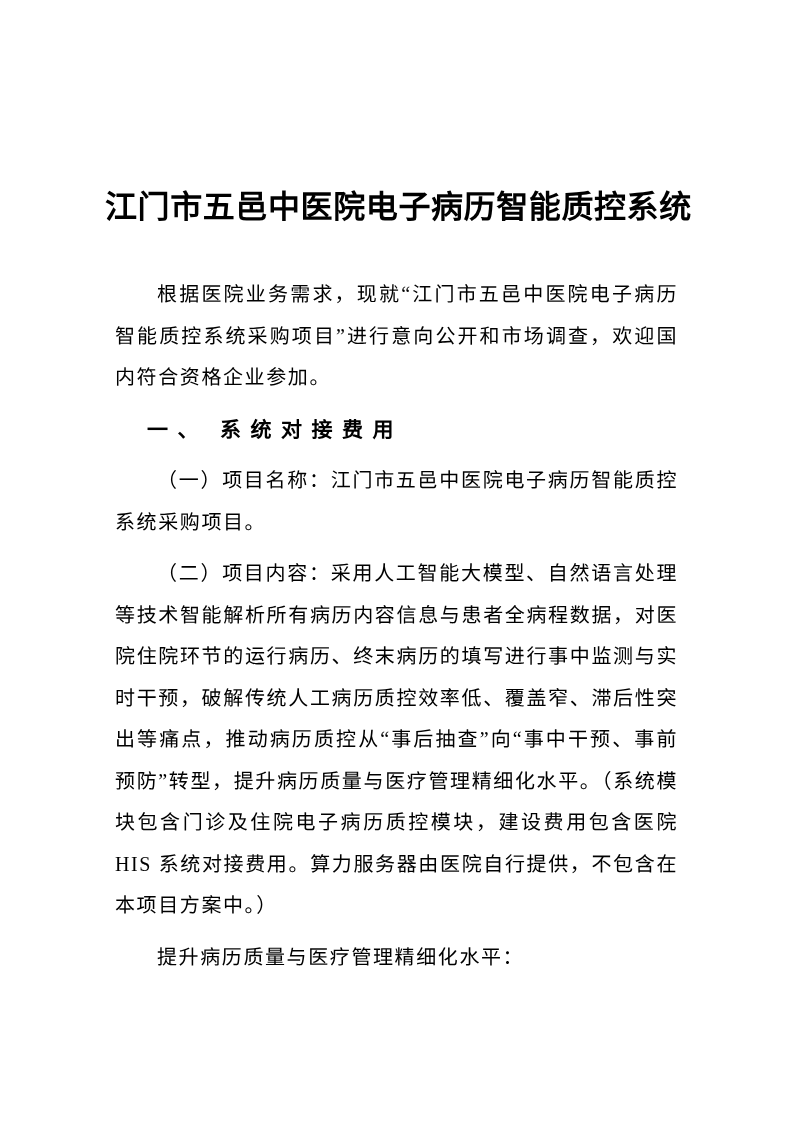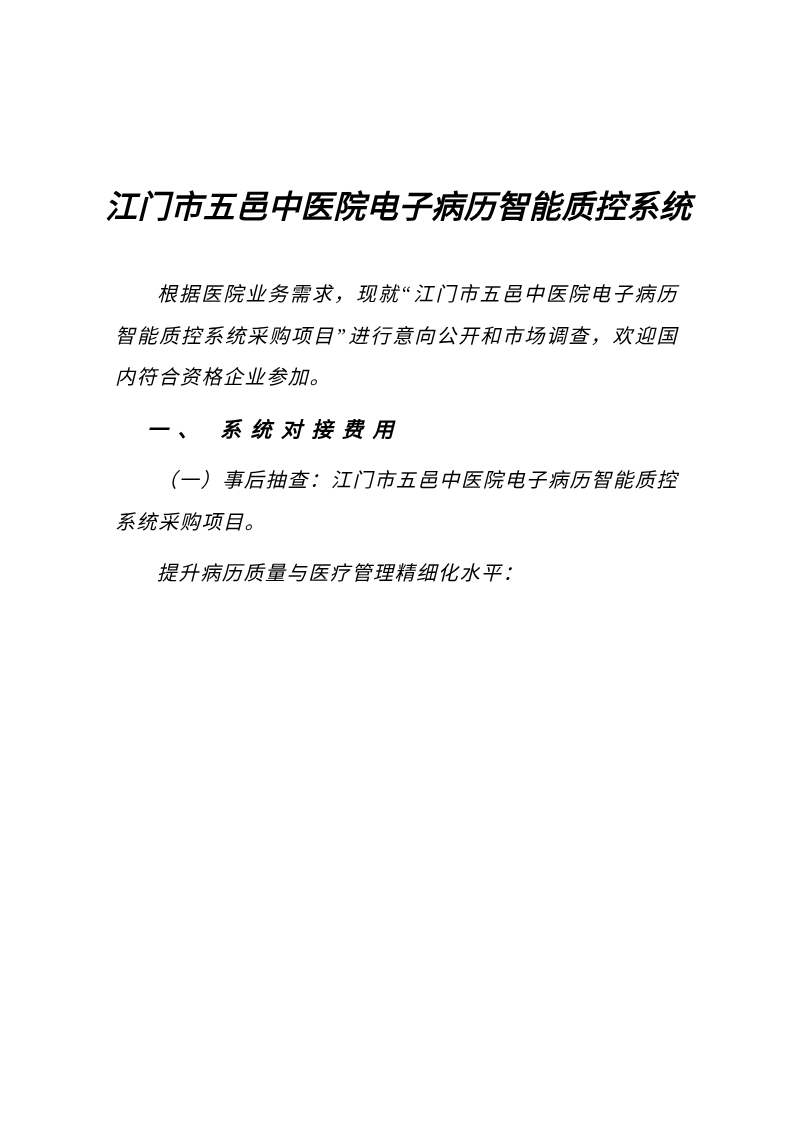--- a/index.html
+++ b/index.html
@@ -10,21 +10,20 @@
   .page {
     position: relative;
     width: 793px;
     height: 1122px;
     margin: 0 auto;
     background: #ffffff;
     color: #000000;
     box-sizing: border-box;
     padding: 182px 105px 8px 105px;
     overflow: hidden;
-    font-style: italic;
   }
   .doc-title {
     margin: 0;
     font-family: "Liberation Serif", serif;
     font-weight: bold;
     font-size: 32px;
     line-height: 50px;
     letter-spacing: 0.6px;
     text-align: center;
   }
@@ -69,20 +68,21 @@
   <h1 class="doc-title">
     <span class="title-line">江门市五邑中医院电子病历智能质控系统</span>
   </h1>
 
   <div class="content">
 
     <p class="body-para">根据医院业务需求，现就“江门市五邑中医院电子病历智能质控系统采购项目”进行意向公开和市场调查，欢迎国内符合资格企业参加。</p>
 
     <p class="section-heading"><span class="sec-num">一、</span><span class="sec-title">系统对接费用</span></p>
 
-    <p class="body-para">（一）事后抽查：江门市五邑中医院电子病历智能质控系统采购项目。</p>
+    <p class="body-para">（一）项目名称：江门市五邑中医院电子病历智能质控系统采购项目。</p>
 
+    <p class="body-para">（二）项目内容：采用人工智能大模型、自然语言处理等技术智能解析所有病历内容信息与患者全病程数据，对医院住院环节的运行病历、终末病历的填写进行事中监测与实时干预，破解传统人工病历质控效率低、覆盖窄、滞后性突出等痛点，推动病历质控从“事后抽查”向“事中干预、事前预防”转型，提升病历质量与医疗管理精细化水平。（系统模块包含门诊及住院电子病历质控模块，建设费用包含医院 HIS 系统对接费用。算力服务器由医院自行提供，不包含在本项目方案中。）</p>
 
 
     <p class="body-para">提升病历质量与医疗管理精细化水平：</p>
 
   </div>
 </div>
 
 </body></html>

